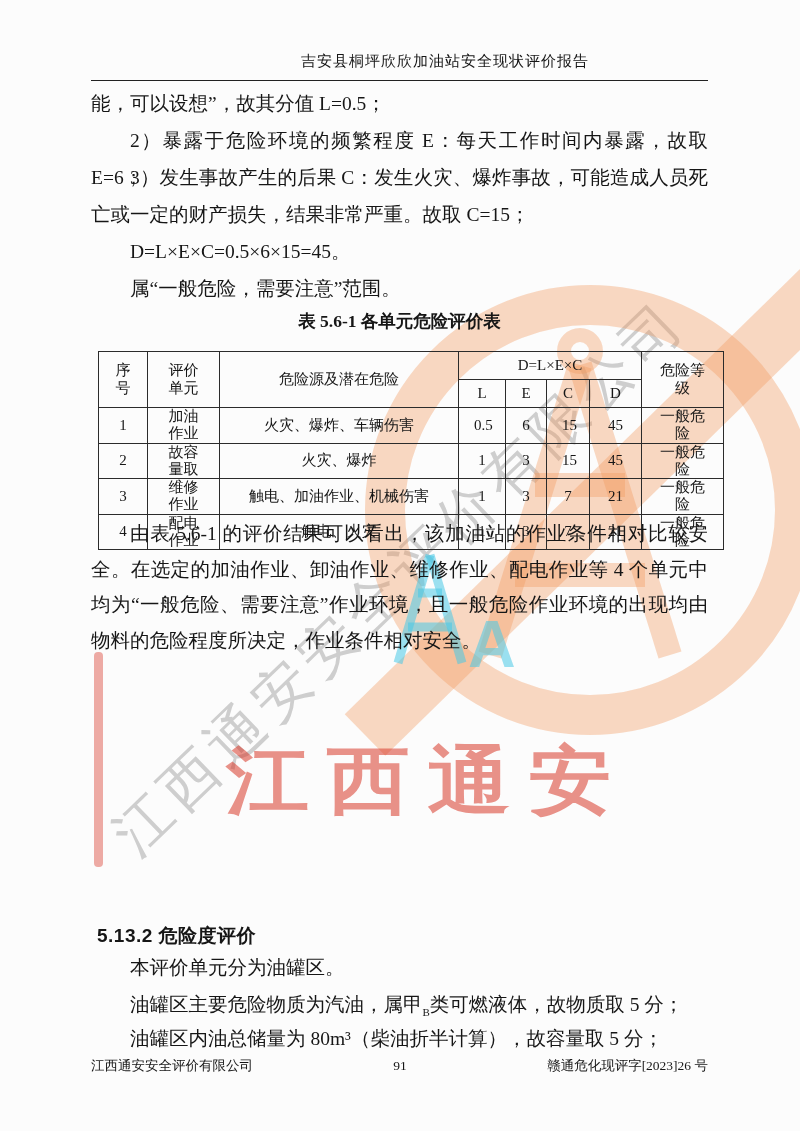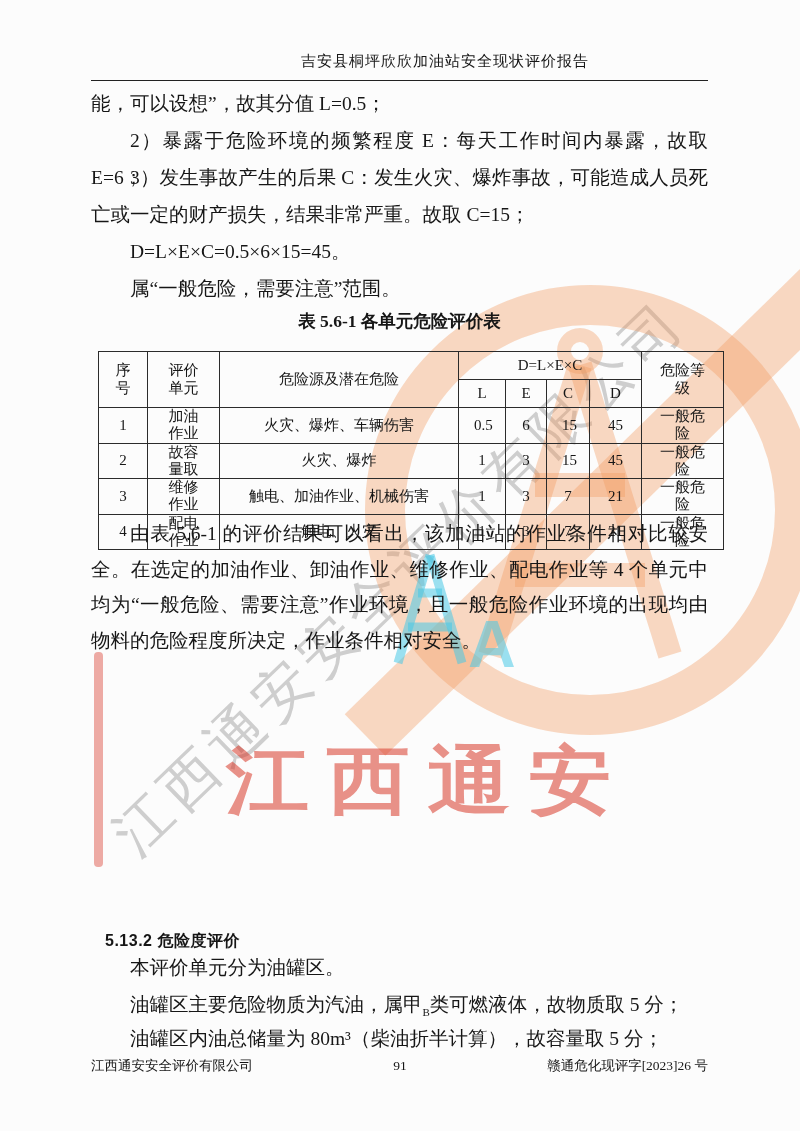--- a/index.html
+++ b/index.html
@@ -45,23 +45,23 @@
   }
   table.risk{
     position:absolute;top:351px;left:98px;width:625px;
     border-collapse:collapse;table-layout:fixed;font-size:15px;
   }
   table.risk td{
     border:1.4px solid #2b2b2b;text-align:center;vertical-align:middle;
     padding:0 15px;height:27px;line-height:1.15;background:transparent;
   }
   .sec-heading{
-    position:absolute;left:91px;top:917px;margin:14px;
+    position:absolute;left:91px;top:917px;margin:6px;
     font-family:"Liberation Sans","DejaVu Sans",sans-serif;
-    font-size:16px;font-weight:bold;letter-spacing:.5px;
+    font-size:19px;font-weight:bold;letter-spacing:.5px;
   }
   .sub-b{font-size:11px;vertical-align:sub;}
   .page-footer{
     position:absolute;top:1057px;left:91px;width:617px;
     display:flex;justify-content:space-between;align-items:baseline;
     font-size:13.5px;
   }
 </style>
 </head>
 <body>

